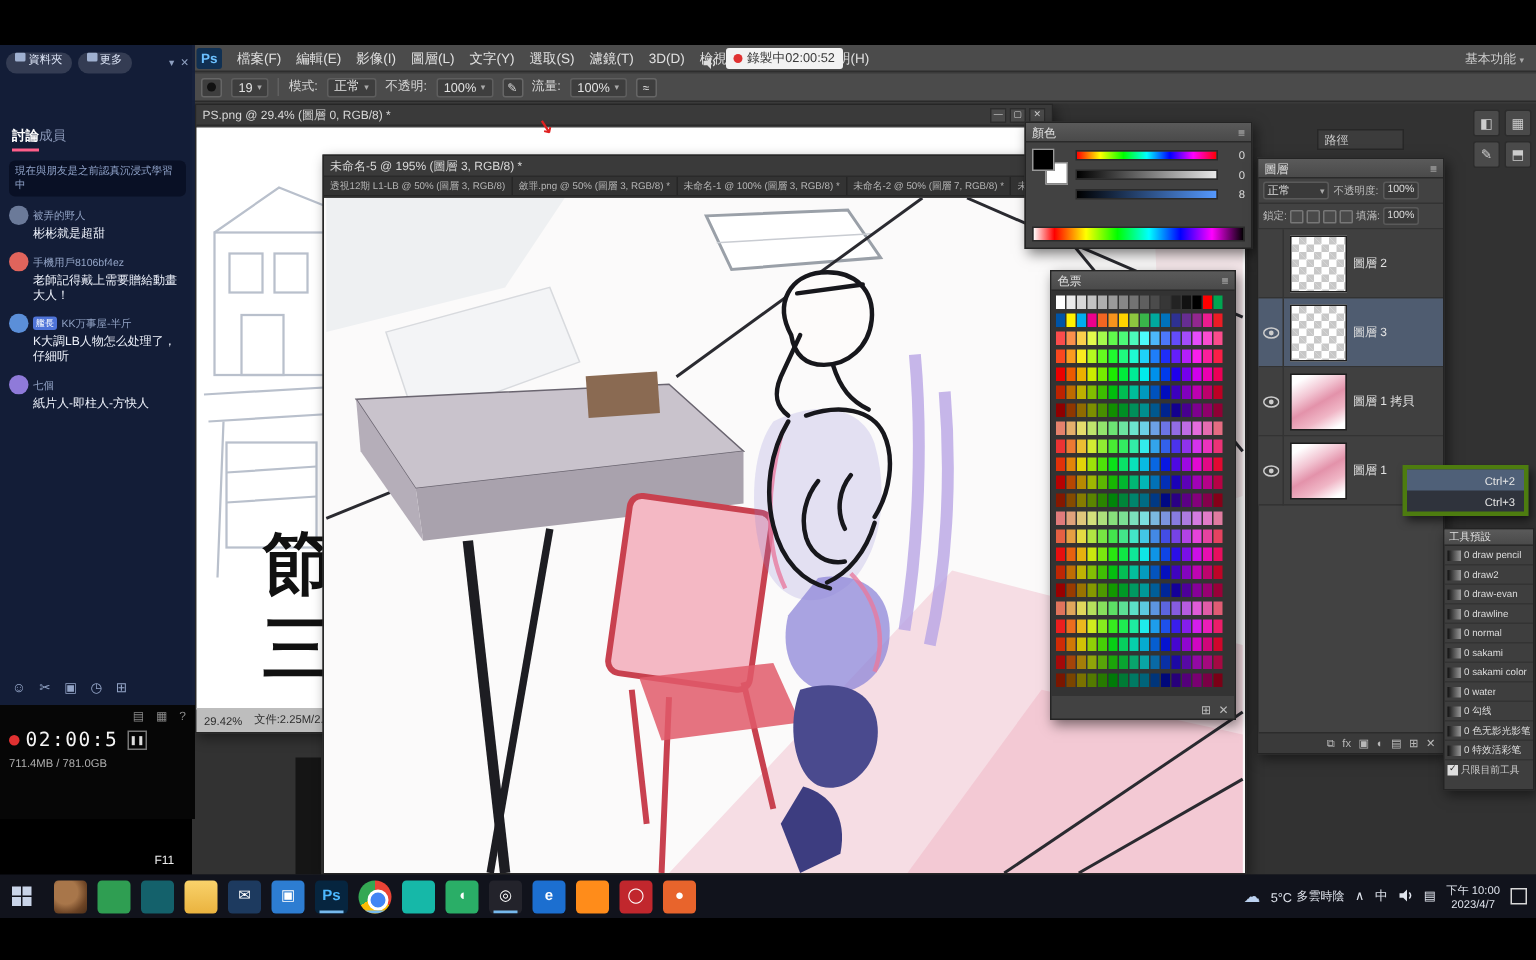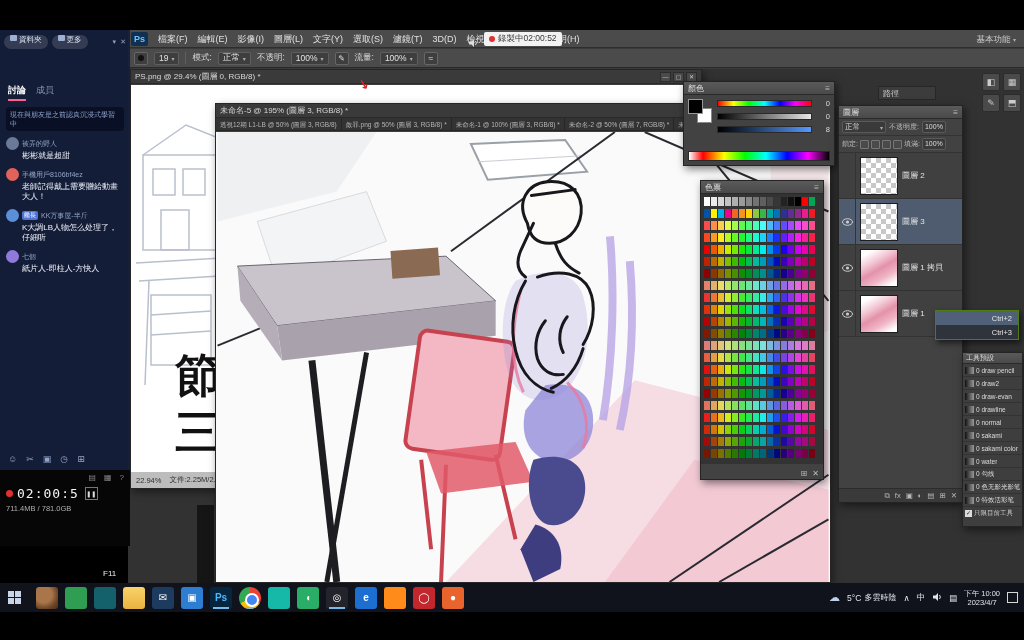--- a/index.html
+++ b/index.html
@@ -85,34 +85,34 @@
 .llock:before{content:"";position:absolute;left:1px;top:-4px;width:4px;height:4px;border:1px solid #ccc;border-bottom:none;border-radius:3px 3px 0 0}
 .lp-foot{position:absolute;bottom:0;left:0;right:0;height:14px;background:#3a3a3a;border-top:1px solid #2c2c2c;display:flex;align-items:center;justify-content:flex-end;gap:5px;padding:0 5px;color:#b8b8b8;font-size:7.5px}
 .fico{font-size:7.5px}
 #presets-panel{left:834px;top:283px;width:61px;height:175px;background:#3e3e3e}
 .pnl-head.mini{height:11px;font-size:7px;padding:0 3px}
 .preset-row{display:flex;align-items:center;gap:2px;height:13px;padding:0 2px;border-bottom:1px solid #333}
 .preset-ico{width:9px;height:7px;background:linear-gradient(90deg,#111,#999);flex:none}
 .preset-lab{font-size:6.5px;color:#ddd;white-space:nowrap;overflow:hidden}
 .preset-check{display:flex;align-items:center;gap:2px;padding:2px;font-size:6.5px;color:#ccc;white-space:nowrap;overflow:hidden}
 .cbox{width:7px;height:7px;background:#ddd;color:#222;font-size:6px;line-height:7px;text-align:center;flex:none}
-#shortcut-menu{position:absolute;left:807px;top:241px;width:84px;background:#2f333c;border:1px solid #4d7c0f;box-shadow:2px 3px 6px rgba(0,0,0,.6);z-index:4}
+#shortcut-menu{position:absolute;left:807px;top:241px;width:84px;background:#2f333c;border:3px solid #4d7c0f;box-shadow:2px 3px 6px rgba(0,0,0,.6);z-index:4}
 .sc-row{height:14px;display:flex;align-items:center;justify-content:flex-end;padding:0 6px;font-size:7.5px;color:#e6e6e6}
 .sc-row.sel{background:#4f6078}
 #right-dock{position:absolute;left:852px;top:2px;width:42px;display:grid;grid-template-columns:18px 18px;gap:3px;padding:2px;z-index:3}
 .dock-ico{width:18px;height:18px;background:#4a4a4a;border:1px solid #2c2c2c;border-radius:2px;color:#ccc;font-size:9px;display:flex;align-items:center;justify-content:center}
 #paths-tab{position:absolute;left:750px;top:17px;width:58px;height:14px;background:#3c3c3c;border:1px solid #272727;font-size:8px;color:#ccc;display:flex;align-items:center;padding:0 4px;z-index:3;overflow:hidden}
 
 
 #chat-panel{left:0;top:30px;width:130px;height:440px;background:rgba(20,31,58,0.94);overflow:hidden;display:flex;flex-direction:column;z-index:6}
 .chat-head{display:flex;align-items:center;gap:4px;padding:5px 4px}
 .pill{display:flex;align-items:flex-start;gap:2px;background:rgba(255,255,255,0.14);border-radius:8px;height:14px;padding:0 6px;font-size:7.5px;color:#dbe3f5;white-space:nowrap;overflow:hidden}
 .pill-ico{width:7px;height:6px;background:#9fb0d0;border-radius:1px;flex:none}
 .chat-winbtns{margin-left:auto;display:flex;gap:4px;color:#8fa0c0;font-size:7px}
-.chat-tabs{display:flex;gap:10px;padding:4px 8px 2px;margin-top:26px}
+.chat-tabs{display:flex;padding:4px 8px 2px;margin-top:26px}
 .chat-tab{font-size:9px;color:#8b99b8;padding-bottom:2px;white-space:nowrap}
 .chat-tab.active{color:#fff;border-bottom:2px solid #ff5f8a;font-weight:bold}
 .chat-pinned{margin:4px 6px;background:rgba(8,14,34,0.85);border-radius:4px;padding:3px 4px;font-size:7px;color:#8fa2c8;line-height:1.3;max-height:26px;overflow:hidden}
 #chat-list{flex:1;overflow:hidden;padding:2px 6px;display:flex;flex-direction:column;gap:7px}
 .msg-head{display:flex;align-items:center;gap:3px;overflow:hidden}
 .avatar{width:13px;height:13px;border-radius:50%;flex:none}
 .uname{font-size:7px;color:#93a4c6;white-space:nowrap;overflow:hidden}
 .badge{font-size:6px;color:#fff;background:#4f74d8;border-radius:2px;padding:0 2px;flex:none}
 .mtext{font-size:8px;color:#eef2fb;line-height:1.25;margin-left:16px;margin-top:1px;word-break:break-all;max-height:21px;overflow:hidden}
 #chat-toolbar{display:flex;gap:9px;padding:4px 8px 6px;color:#93a4c6;font-size:9px}
@@ -240,21 +240,21 @@
             </g>
             <g stroke="#d4d9e2" stroke-width="1">
               <line x1="100" y1="60" x2="180" y2="90"></line>
               <line x1="100" y1="80" x2="185" y2="110"></line>
             </g>
           </svg>
           <span id="bc1" class="bigchar">節</span>
           <span id="bc2" class="bigchar">三</span>
         </div>
         <div id="doc1-status">
-          <span>22.94%</span>
+          <span>29.42%</span>
           <span>文件:2.25M/2.25M</span>
         </div>
       </div>
 
       <div id="black-slab"></div>
 
       <div id="doc2" class="docwin">
         <div class="doc-titlebar">
           <span class="doc-title">未命名-5 @ 195% (圖層 3, RGB/8) *</span>
           <span class="win-btns">

